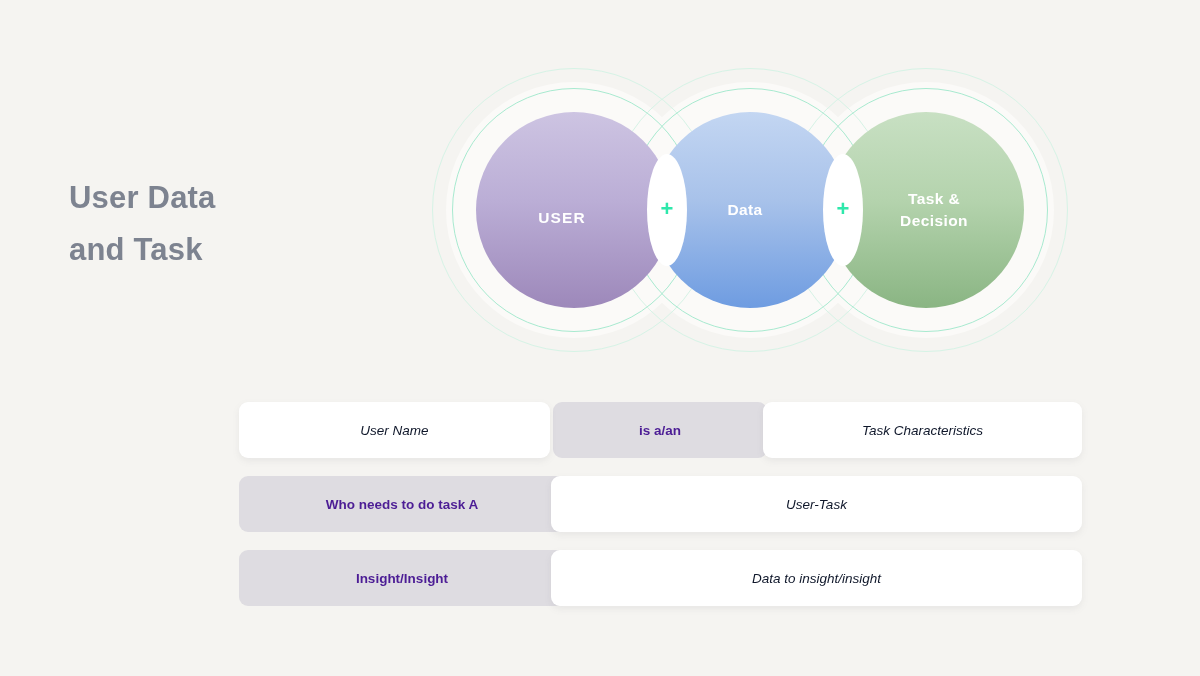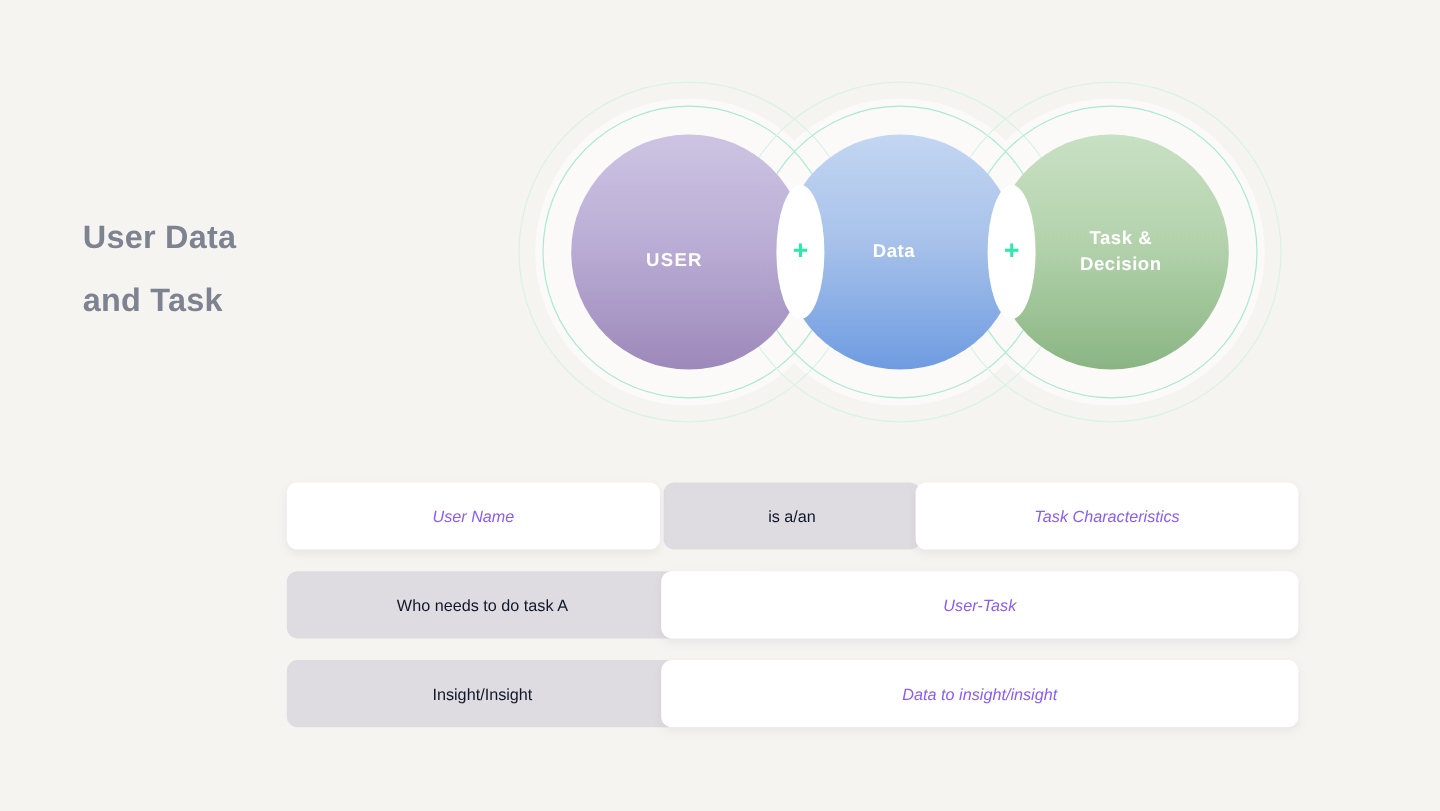--- a/index.html
+++ b/index.html
@@ -15,21 +15,21 @@
     font-family: "Liberation Sans", sans-serif;
     position: relative;
   }
 
   
   #page-title {
     position: absolute;
     left: 69px;
     top: 172px;
     width: 330px;
-    font-size: 27px;
+    font-size: 31px;
     font-weight: bold;
     line-height: 52px;
     letter-spacing: 0.2px;
     color: #7d8390;
     white-space: pre-line;
   }
 
   
   #venn {
     position: absolute;
@@ -154,30 +154,30 @@
     height: 56px;
     border-radius: 9px;
     display: flex;
     align-items: center;
     justify-content: center;
     font-size: 13.5px;
   }
 
   .cell.white {
     background: #ffffff;
-    color: #8b5cf6;
+    color: #0f172a;
     font-style: italic;
     box-shadow: 0 3px 7px rgba(120,115,125,0.10);
     z-index: 2;
   }
 
   .cell.grey {
     background: #dedce1;
-    color: #0f172a;
-    font-weight: normal;
+    color: #4c1d95;
+    font-weight: bold;
     z-index: 1;
   }
 
   
   #r1-c1 { left: 0px;   width: 311px; }
   #r1-c2 { left: 314px; width: 214px; }
   #r1-c3 { left: 524px; width: 319px; }
   #r1-c2 { font-style: normal; }
 
   

